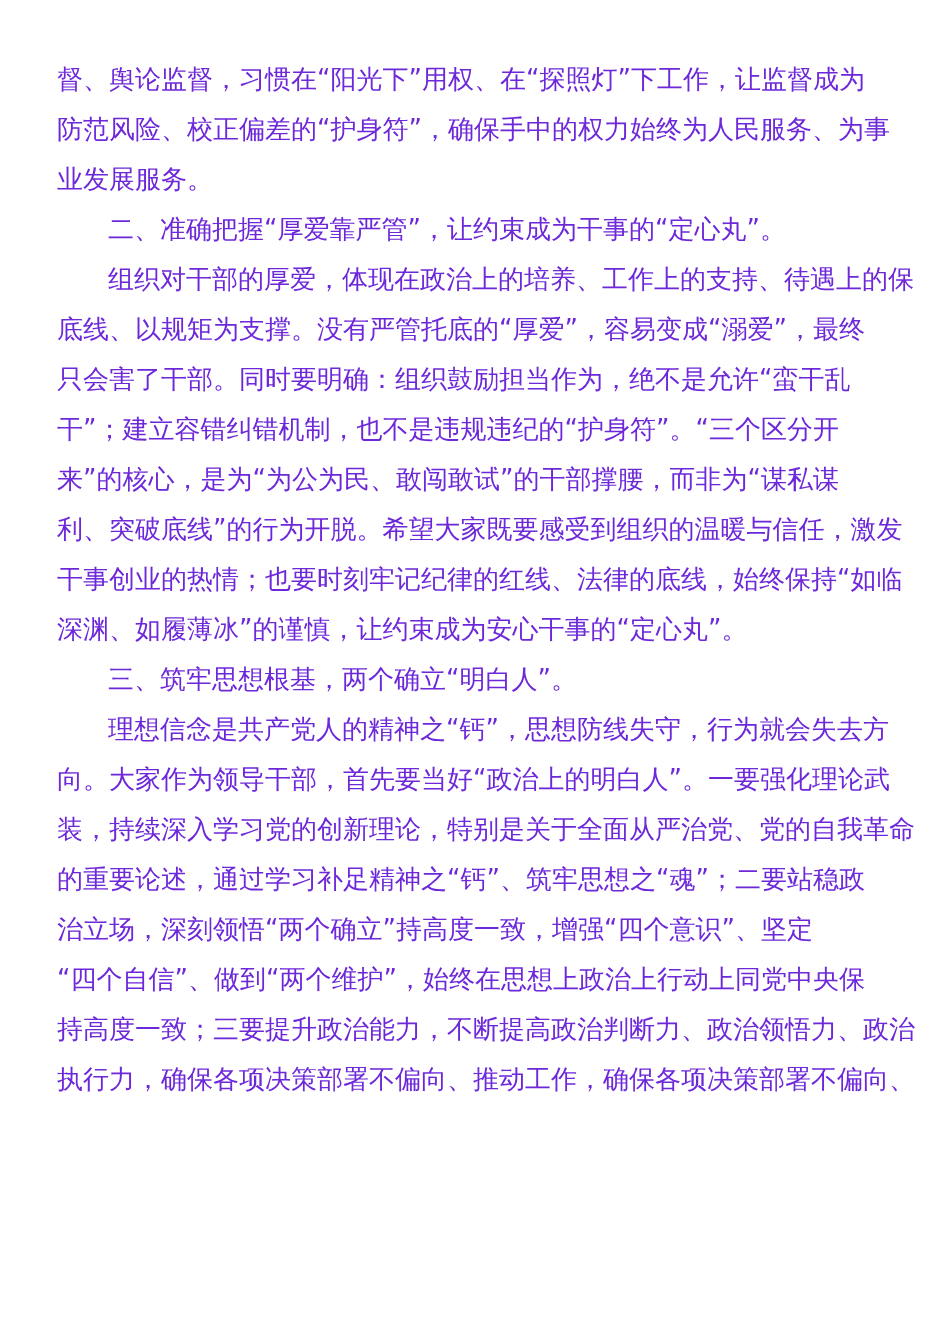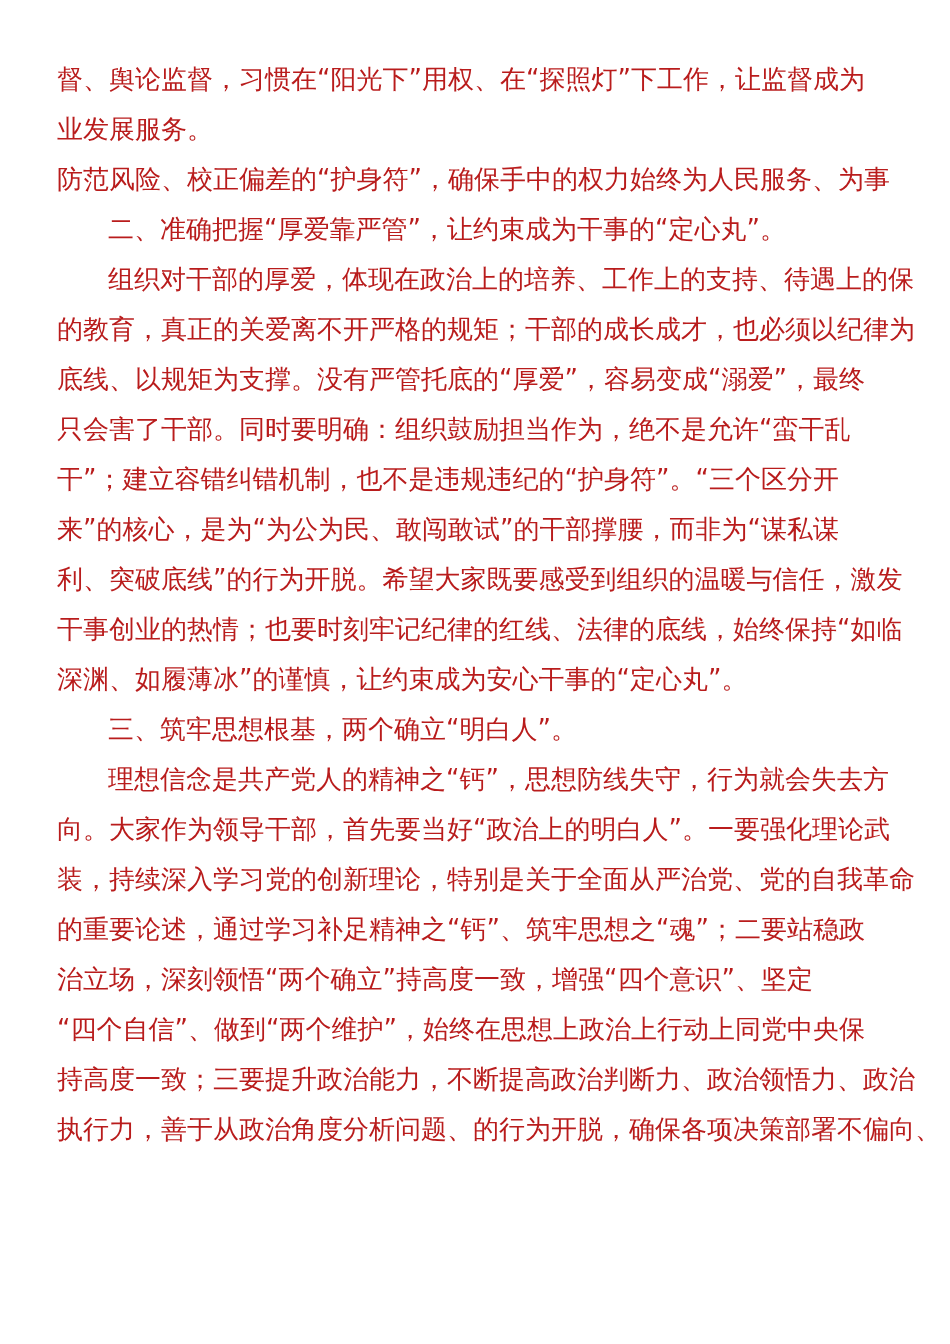--- a/index.html
+++ b/index.html
@@ -37,46 +37,45 @@
     padding-left: 51px;
   }
   
   .block.heading .line {
     font-weight: 400;
   }
 </style>
 </head>
 <body style="background: rgb(255, 255, 255);">
 
-<div class="doc" style="color: #b91c1c;">
+<div class="doc" style="color: #6d28d9;">
     <div class="block paragraph">
       <div class="line">督、舆论监督，习惯在“阳光下”用权、在“探照灯”下工作，让监督成为</div>
+      <div class="line">防范风险、校正偏差的“护身符”，确保手中的权力始终为人民服务、为事</div>
       <div class="line">业发展服务。</div>
-      <div class="line">防范风险、校正偏差的“护身符”，确保手中的权力始终为人民服务、为事</div>
     </div>
     <div class="block heading">
       <div class="line indent">二、准确把握“厚爱靠严管”，让约束成为干事的“定心丸”。</div>
     </div>
     <div class="block paragraph">
       <div class="line indent">组织对干部的厚爱，体现在政治上的培养、工作上的支持、待遇上的保</div>
-      <div class="line">的教育，真正的关爱离不开严格的规矩；干部的成长成才，也必须以纪律为</div>
       <div class="line">底线、以规矩为支撑。没有严管托底的“厚爱”，容易变成“溺爱”，最终</div>
       <div class="line">只会害了干部。同时要明确：组织鼓励担当作为，绝不是允许“蛮干乱</div>
       <div class="line">干”；建立容错纠错机制，也不是违规违纪的“护身符”。“三个区分开</div>
       <div class="line">来”的核心，是为“为公为民、敢闯敢试”的干部撑腰，而非为“谋私谋</div>
       <div class="line">利、突破底线”的行为开脱。希望大家既要感受到组织的温暖与信任，激发</div>
       <div class="line">干事创业的热情；也要时刻牢记纪律的红线、法律的底线，始终保持“如临</div>
       <div class="line">深渊、如履薄冰”的谨慎，让约束成为安心干事的“定心丸”。</div>
     </div>
     <div class="block heading">
       <div class="line indent">三、筑牢思想根基，两个确立“明白人”。</div>
     </div>
     <div class="block paragraph">
       <div class="line indent">理想信念是共产党人的精神之“钙”，思想防线失守，行为就会失去方</div>
       <div class="line">向。大家作为领导干部，首先要当好“政治上的明白人”。一要强化理论武</div>
       <div class="line">装，持续深入学习党的创新理论，特别是关于全面从严治党、党的自我革命</div>
       <div class="line">的重要论述，通过学习补足精神之“钙”、筑牢思想之“魂”；二要站稳政</div>
       <div class="line">治立场，深刻领悟“两个确立”持高度一致，增强“四个意识”、坚定</div>
       <div class="line">“四个自信”、做到“两个维护”，始终在思想上政治上行动上同党中央保</div>
       <div class="line">持高度一致；三要提升政治能力，不断提高政治判断力、政治领悟力、政治</div>
-      <div class="line">执行力，善于从政治角度分析问题、的行为开脱，确保各项决策部署不偏向、</div>
+      <div class="line">执行力，确保各项决策部署不偏向、推动工作，确保各项决策部署不偏向、</div>
     </div>
   </div>
 
 </body></html>

